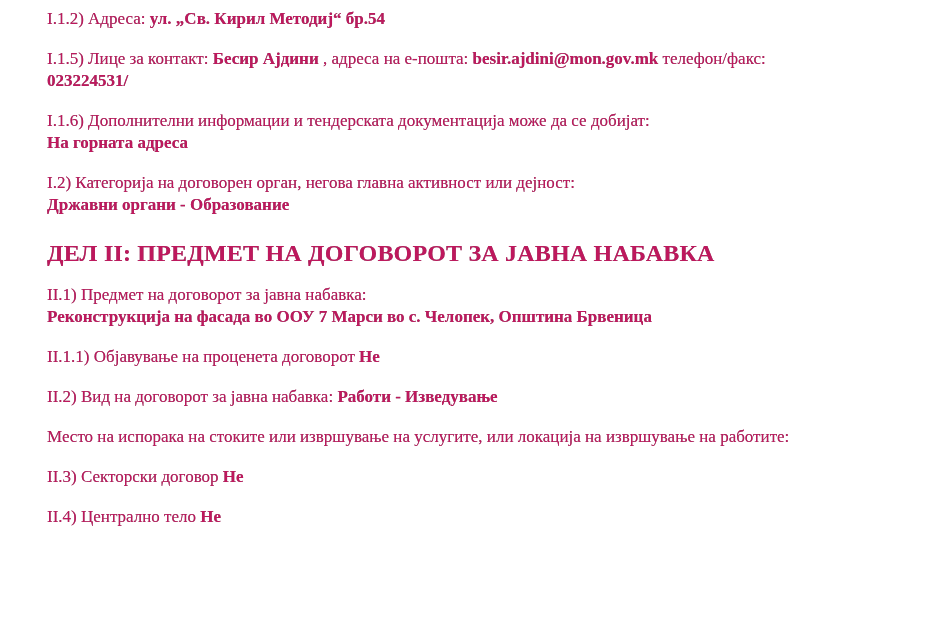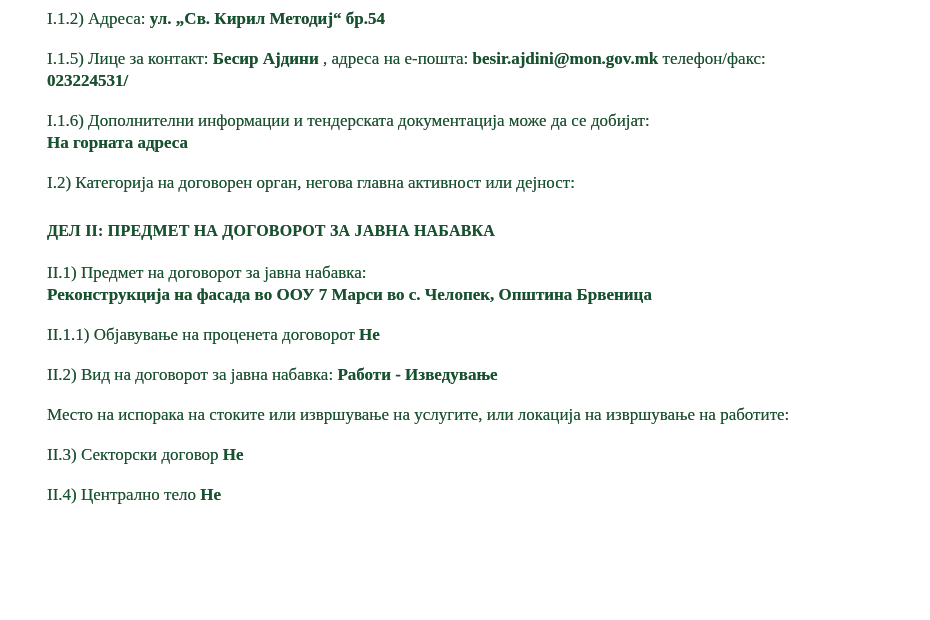--- a/index.html
+++ b/index.html
@@ -16,46 +16,46 @@
     box-sizing: border-box;
   }
   .doc-body {
     box-sizing: border-box;
     width: 100%;
     height: 100%;
     padding: 8px 48px 0 47px;
     font-family: "Liberation Serif", "DejaVu Serif", serif;
     font-size: 17px;
     line-height: 22px;
-    color: #14532d;
+    color: #be185d;
     text-shadow: 0 0 0.5px rgba(30,30,30,0.55); 
   }
   .doc-body p {
     margin: 0 0 18px 0;
   }
   .doc-body p.heading {
     margin: 24px 0 18px 0;
-    font-size: 16px;
+    font-size: 24px;
     line-height: 26px;
     font-weight: bold;
     letter-spacing: 0.2px;
   }
   .b {
     font-weight: bold;
   }
 </style>
 </head>
 <body>
 
 <div class="page">
   <div class="doc-body">
       <p><span>I.1.2) Адреса: </span><span class="b">ул. „Св. Кирил Методиј“ бр.54</span></p>
       <p><span>I.1.5) Лице за контакт: </span><span class="b">Бесир Ајдини</span><span> , адреса на е-пошта: </span><span class="b">besir.ajdini@mon.gov.mk</span><span> телефон/факс: </span><br><span class="b">023224531/</span></p>
       <p><span>I.1.6) Дополнителни информации и тендерската документација може да се добијат:</span><br><span class="b">На горната адреса</span></p>
-      <p><span>I.2) Категорија на договорен орган, негова главна активност или дејност:</span><br></p>
+      <p><span>I.2) Категорија на договорен орган, негова главна активност или дејност:</span><br><span class="b">Државни органи - Образование</span></p>
       <p class="heading"><span class="b">ДЕЛ II: ПРЕДМЕТ НА ДОГОВОРОТ ЗА ЈАВНА НАБАВКА</span></p>
       <p><span>II.1) Предмет на договорот за јавна набавка:</span><br><span class="b">Реконструкција на фасада во ООУ 7 Марси во с. Челопек, Општина Брвеница</span></p>
       <p><span>II.1.1) Објавување на проценета договорот </span><span class="b">Не</span></p>
       <p><span>II.2) Вид на договорот за јавна набавка: </span><span class="b">Работи - Изведување</span></p>
       <p><span>Место на испорака на стоките или извршување на услугите, или локација на извршување на работите:</span></p>
       <p><span>II.3) Секторски договор </span><span class="b">Не</span></p>
       <p><span>II.4) Централно тело </span><span class="b">Не</span></p>
     </div>
 </div>
 

